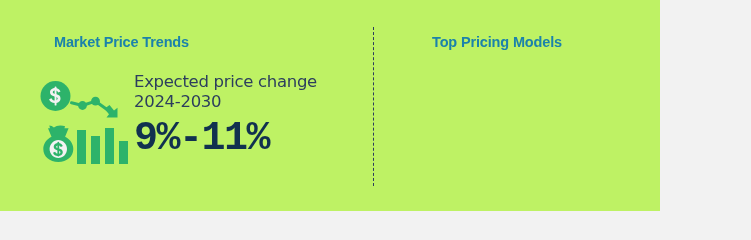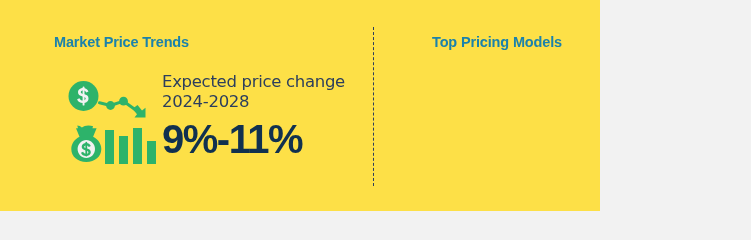--- a/index.html
+++ b/index.html
@@ -8,23 +8,23 @@
   }
   body {
     width: 751px;
     height: 211px;
     background: #f2f2f2;
     font-family: "Liberation Sans", sans-serif;
     overflow: hidden;
   }
   #infographic {
     position: relative;
-    width: 600px;
+    width: 660px;
     height: 211px;
-    background: #fde047;
+    background: #bef264;
   }
 
   
   .panel {
     position: absolute;
     top: 0;
     height: 211px;
   }
   #panel-left  { left: 0;     width: 372px; }
   #panel-right { left: 379px; width: 372px; }
@@ -47,21 +47,21 @@
     left: 373px;
     top: 27px;
     width: 0;
     height: 159px;
     border-left: 1px dashed #2c3e5d;
   }
 
   
   #left-body {
     position: absolute;
-    left: 66px;
+    left: 38px;
     top: 72px;
     width: 300px;
     height: 110px;
   }
   #left-icon {
     position: absolute;
     left: 0;
     top: 6px;
     width: 92px;
     height: 92px;
@@ -75,21 +75,21 @@
   .expected-label {
     font-family: "DejaVu Sans", sans-serif;
     font-size: 16.5px;
     line-height: 20px;
     color: #2c3e5d;
     letter-spacing: -0.3px;
     white-space: nowrap;
   }
   .big-figure {
     margin-top: 5px;
-    font-family: Liberation Sans, sans-serif;
+    font-family: Liberation Mono, monospace;
     font-size: 40px;
     font-weight: bold;
     line-height: 44px;
     color: #11314f;
     letter-spacing: -1.5px;
     white-space: nowrap;
   }
 </style>
 </head>
 <body>
@@ -130,21 +130,21 @@
             <rect x="39" y="52" width="9" height="34"></rect>
             <rect x="53" y="58" width="9" height="28"></rect>
             <rect x="67" y="50" width="9" height="36"></rect>
             <rect x="81" y="63" width="9" height="23"></rect>
           </g>
         </svg>
       </div>
 
       <div id="left-text">
         <div class="expected-label">Expected price change</div>
-        <div class="expected-label">2024-2028</div>
+        <div class="expected-label">2024-2030</div>
         <div class="big-figure">9%-11%</div>
       </div>
 
     </div>
   </div>
 
   <div id="divider"></div>
 
   <div class="panel" id="panel-right">
 

